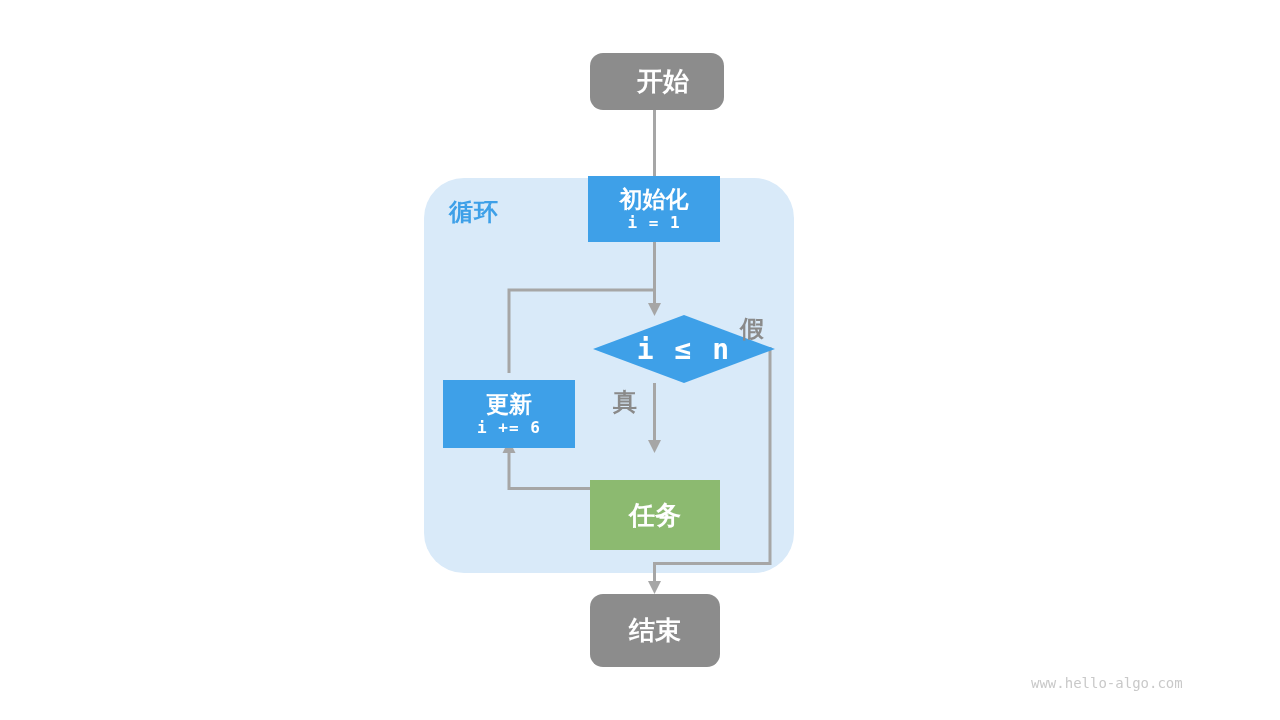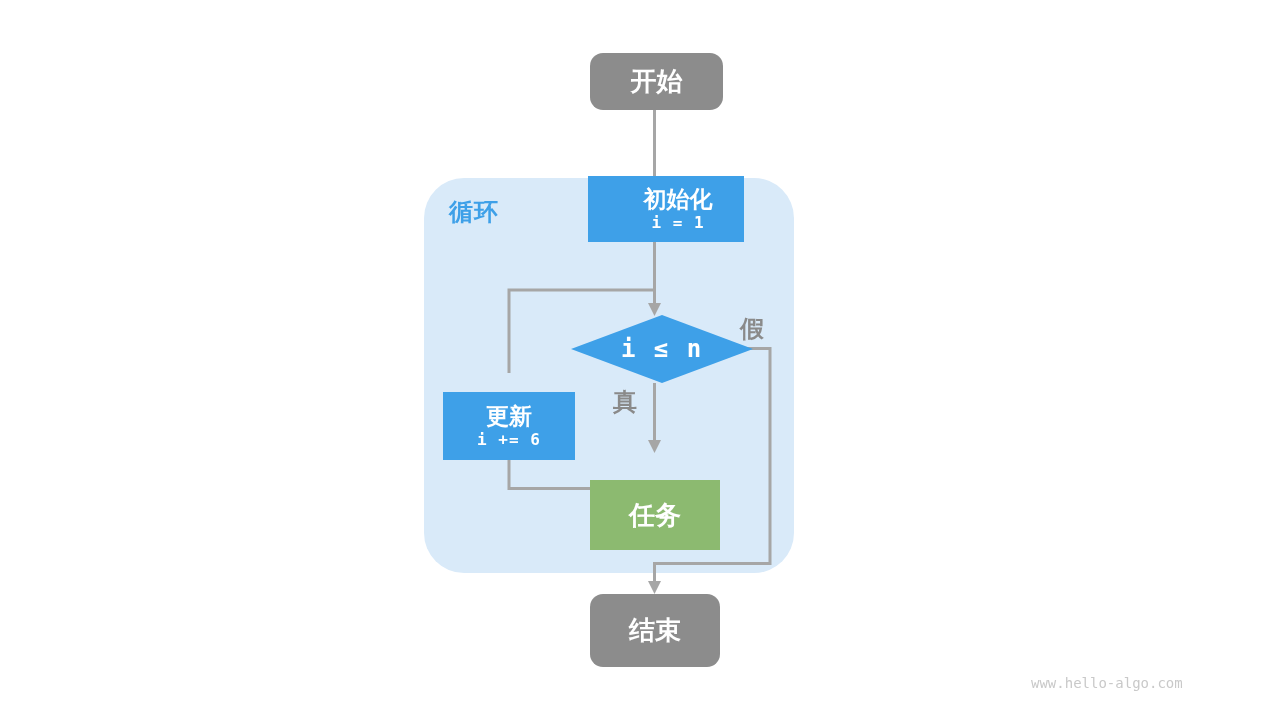--- a/index.html
+++ b/index.html
@@ -18,34 +18,34 @@
   }
   svg.edges { position:absolute; left:0; top:0; }
   svg.edges path { stroke:var(--edge,#A6A6A6); stroke-width:3; fill:none; }
   svg.edges polygon { fill:var(--edge,#A6A6A6); }
   .node {
     position:absolute; display:flex; align-items:center; justify-content:center;
     flex-direction:column; color:#ffffff; font-weight:bold; text-align:center;
     line-height:1.25;
   }
   .terminal { background:var(--node_gray,#8C8C8C); border-radius:13px; font-size:26px; }
-  .start { left:590px; top:53px;  width:133px; height:57px; }
+  .start { left:590px; top:53px;  width:122px; height:57px;padding-left:12px; }
   .end   { left:590px; top:594px; width:130px; height:73px; }
   .proc  { background:var(--node_blue,#3EA0E8); font-size:23px; }
-  .init   { left:588px; top:176px; width:132px; height:66px;padding-left:24px; }
-  .update { left:443px; top:392px; width:132px; height:68px; }
+  .init   { left:588px; top:176px; width:132px; height:66px; }
+  .update { left:443px; top:380px; width:132px; height:68px; }
   .task {
     left:590px; top:453px; width:130px; height:70px;
     background:var(--node_green,#8CBA70); font-size:26px;margin-top:27px;
   }
   .diamond {
-    left:571px; top:315px; width:182px; height:68px;
+    left:593px; top:315px; width:182px; height:68px;
     background:var(--node_blue,#3EA0E8);
     clip-path:polygon(50% 0, 100% 50%, 50% 100%, 0 50%);
-    font-family:"DejaVu Sans Mono", monospace; font-size:24px;
+    font-family:"DejaVu Sans Mono", monospace; font-size:28px;
     letter-spacing:2px;
   }
   .mono { font-family:"DejaVu Sans Mono", monospace; font-size:16px; letter-spacing:1px; }
   .edge-label {
     position:absolute; color:var(--edge_label,#8A8A8A);
     font-size:24px; font-weight:bold;
   }
   .lbl-true  { left:613px; top:386px; }
   .lbl-false { left:740px; top:313px; }
   .watermark {

